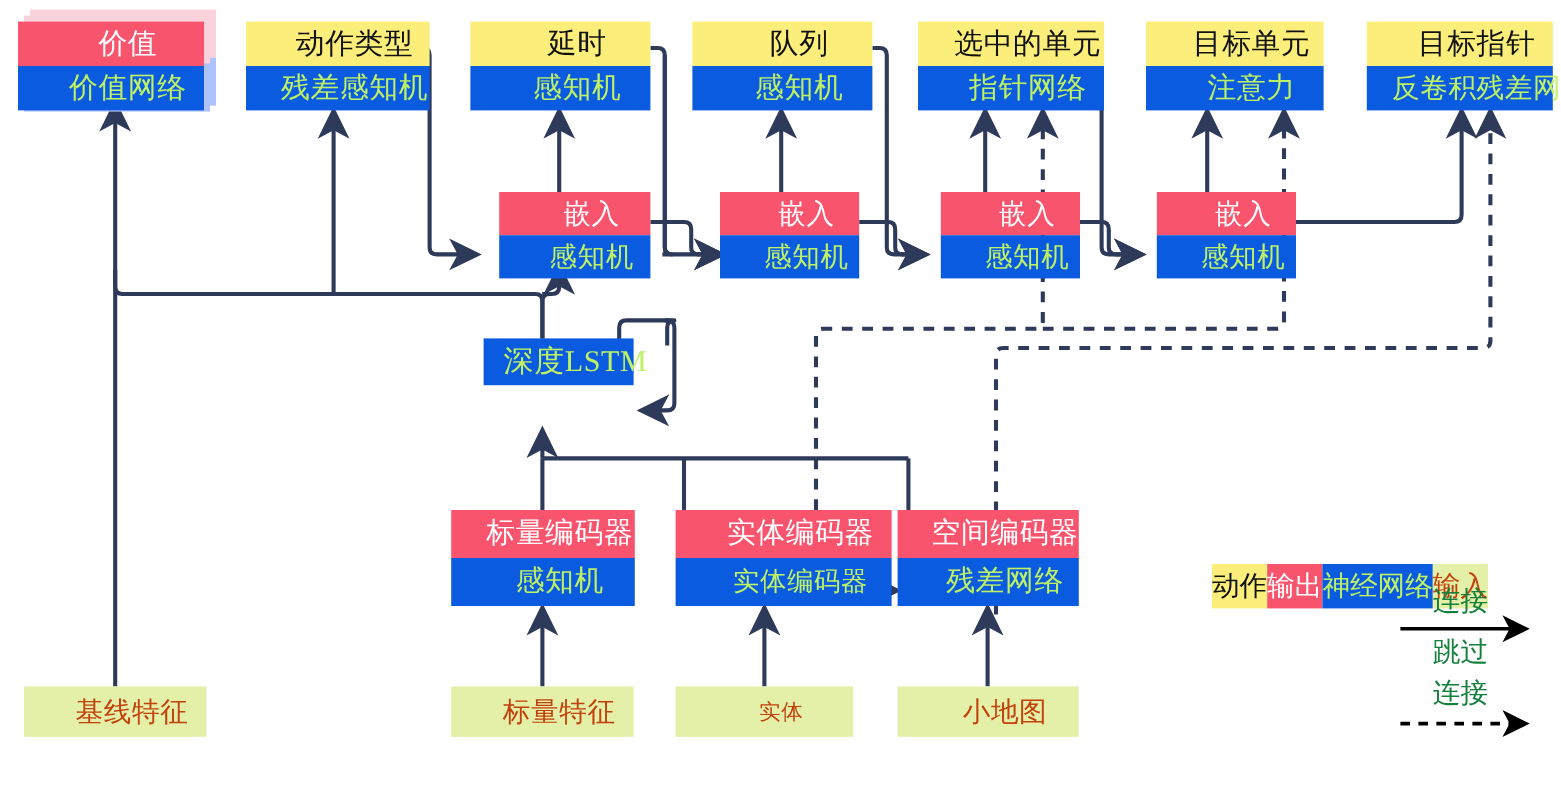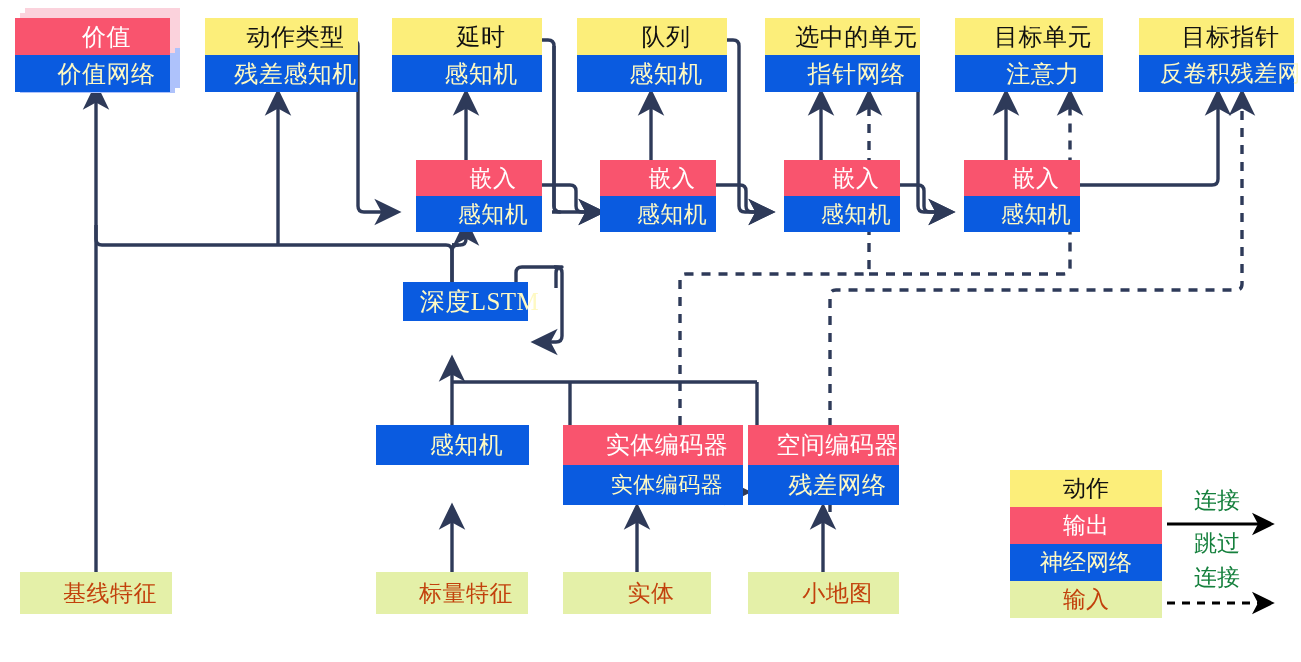--- a/index.html
+++ b/index.html
@@ -34,39 +34,39 @@
     display:flex;
     align-items:center;
     justify-content:center;
     white-space:nowrap;
     line-height:1;
     letter-spacing:0.5px;
     padding-left:28px;
   }
   .row.action{ background:#FCEE7A; color:#111111; }
   .row.output{ background:#F9546E; color:#ffffff; }
-  .row.net   { background:#0A5BE0; color:#fef9c3;font-family:Liberation Serif, serif; }
+  .row.net   { background:#0A5BE0; color:#bef264;font-family:Liberation Serif, serif; }
   .row.input { background:#E4F0A8; color:#c2410c; }
 
   
   .stack{
     position:absolute;
     z-index:3;
     box-sizing:border-box;
     display:flex;
     flex-direction:column;
   }
   .stack .s-top{ background:#FBD2DC; }
   .stack .s-bot{ background:#AEC2FB; }
 
   .legend-box{
     position:absolute;
     z-index:5;
     display:flex;
-    flex-direction:column;
+    flex-direction:row;
     box-sizing:border-box;
   }
   .legend-box .row{
     box-sizing:border-box;
     display:flex;
     align-items:center;
     justify-content:center;
     white-space:nowrap;
     line-height:1;
   }
@@ -222,20 +222,21 @@
   <div class="node" style="left:964px;top:160px;width:116px;height:72px;font-size:23px;">
     <div class="row output" style="height:36px;">嵌入</div>
     <div class="row net" style="height:36px;">感知机</div>
   </div>
 
   <div class="node" style="left:375px;top:282px;width:153px;height:78px;font-size:25px;">
     <div class="row net" style="height:39px;margin-left:28px;">深度LSTM</div>
   </div>
 
   <div class="node" style="left:376px;top:425px;width:153px;height:80px;font-size:24px;">
+    <div class="row output" style="height:40px;">标量编码器</div>
     <div class="row net" style="height:40px;">感知机</div>
   </div>
 
   <div class="node" style="left:563px;top:425px;width:180px;height:80px;font-size:24px;">
     <div class="row output" style="height:40px;">实体编码器</div>
     <div class="row net" style="height:40px;font-size:22px;">实体编码器</div>
   </div>
 
   <div class="node" style="left:748px;top:425px;width:151px;height:80px;font-size:24px;">
     <div class="row output" style="height:40px;">空间编码器</div>
@@ -243,21 +244,21 @@
   </div>
 
   <div class="node" style="left:20px;top:572px;width:152px;height:42px;font-size:23px;">
     <div class="row input" style="height:42px;">基线特征</div>
   </div>
 
   <div class="node" style="left:376px;top:572px;width:152px;height:42px;font-size:23px;">
     <div class="row input" style="height:42px;">标量特征</div>
   </div>
 
-  <div class="node" style="left:563px;top:572px;width:148px;height:42px;font-size:23px;">
+  <div class="node" style="left:563px;top:572px;width:148px;height:42px;font-size:18px;">
     <div class="row input" style="height:42px;">实体</div>
   </div>
 
   <div class="node" style="left:748px;top:572px;width:151px;height:42px;font-size:23px;">
     <div class="row input" style="height:42px;">小地图</div>
   </div>
 
   <div class="legend-box" style="left:1010px;top:470px;width:152px;height:148px;font-size:23px;">
     <div class="row action" style="height:37px;">动作</div>
     <div class="row output" style="height:37px;">输出</div>

